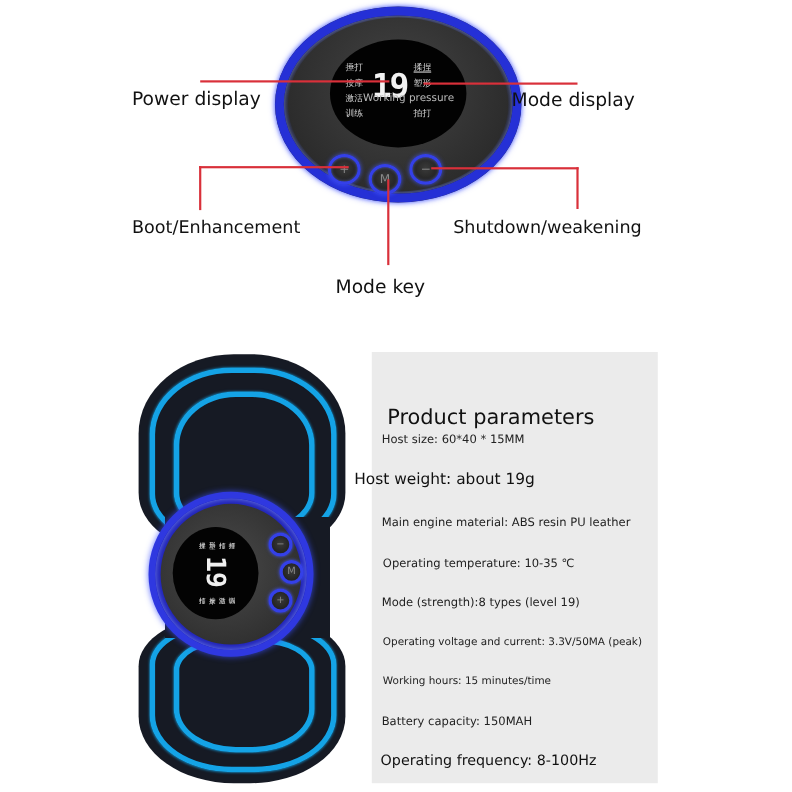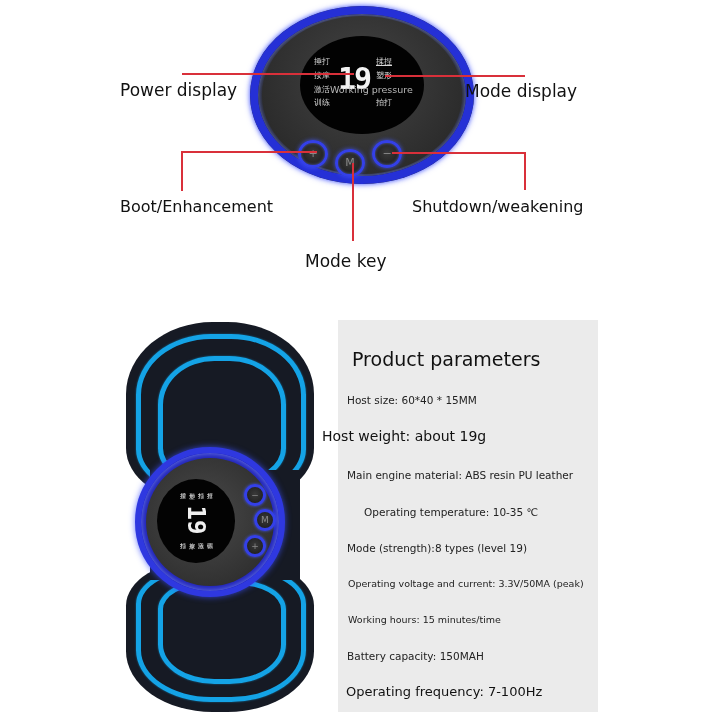--- a/index.html
+++ b/index.html
@@ -85,21 +85,21 @@
     position: absolute; width: 22px; height: 22px; border-radius: 50%;
     background: radial-gradient(circle at 50% 45%, #3a3a3a 0%, #232323 70%);
     border: 3px solid #3440e8; box-shadow: 0 0 3px rgba(70,90,255,0.9);
   }
   .b-btn .glyph { position:absolute; left:0; right:0; top:2px; text-align:center; color:#888; font-size:9px; line-height:12px; }
 
   
   .panel {
     position: absolute; left: 338px; top: 320px; width: 260px; height: 392px; background: #ebebeb;
   }
-  .panel-title { position: absolute; left: 352px; top: 348px; font-size: 19px; color: #111; white-space: nowrap; }
+  .panel-title { position: absolute; left: 352px; top: 368px; font-size: 19px; color: #111; white-space: nowrap; }
   .param { position: absolute; font-size: 10.5px; color: #222; white-space: nowrap; }
   .param.big { font-size: 14px; color: #111; }
 </style>
 </head>
 <body>
 
 <div>
   <div class="ctrl-outer"></div>
   <div class="ctrl-ring"></div>
   <div class="ctrl-face"></div>
@@ -179,18 +179,18 @@
     <span class="glyph">+</span>
   </div>
 </div>
 
 <div class="panel"></div>
 <div class="panel-title">Product parameters</div>
 
 <div class="param" style="left:347px;top:394px;">Host size: 60*40 * 15MM</div>
 <div class="param big" style="left:322px;top:428px;">Host weight: about 19g</div>
 <div class="param" style="left:347px;top:469px;">Main engine material: ABS resin PU leather</div>
-<div class="param" style="left:348px;top:506px;margin-left:16px;">Operating temperature: 10-35 ℃</div>
+<div class="param" style="left:348px;top:506px;">Operating temperature: 10-35 ℃</div>
 <div class="param" style="left:347px;top:542px;">Mode (strength):8 types (level 19)</div>
 <div class="param" style="left:348px;top:578px;font-size:9.5px;text-align:right;">Operating voltage and current: 3.3V/50MA (peak)</div>
 <div class="param" style="left:348px;top:614px;font-size:9.5px;">Working hours: 15 minutes/time</div>
 <div class="param" style="left:347px;top:650px;">Battery capacity: 150MAH</div>
-<div class="param big" style="left:346px;top:684px;font-size:13px;">Operating frequency: 7-100Hz</div>
+<div class="param big" style="left:346px;top:684px;font-size:13px;">Operating frequency: 8-100Hz</div>
 
 </body></html>

